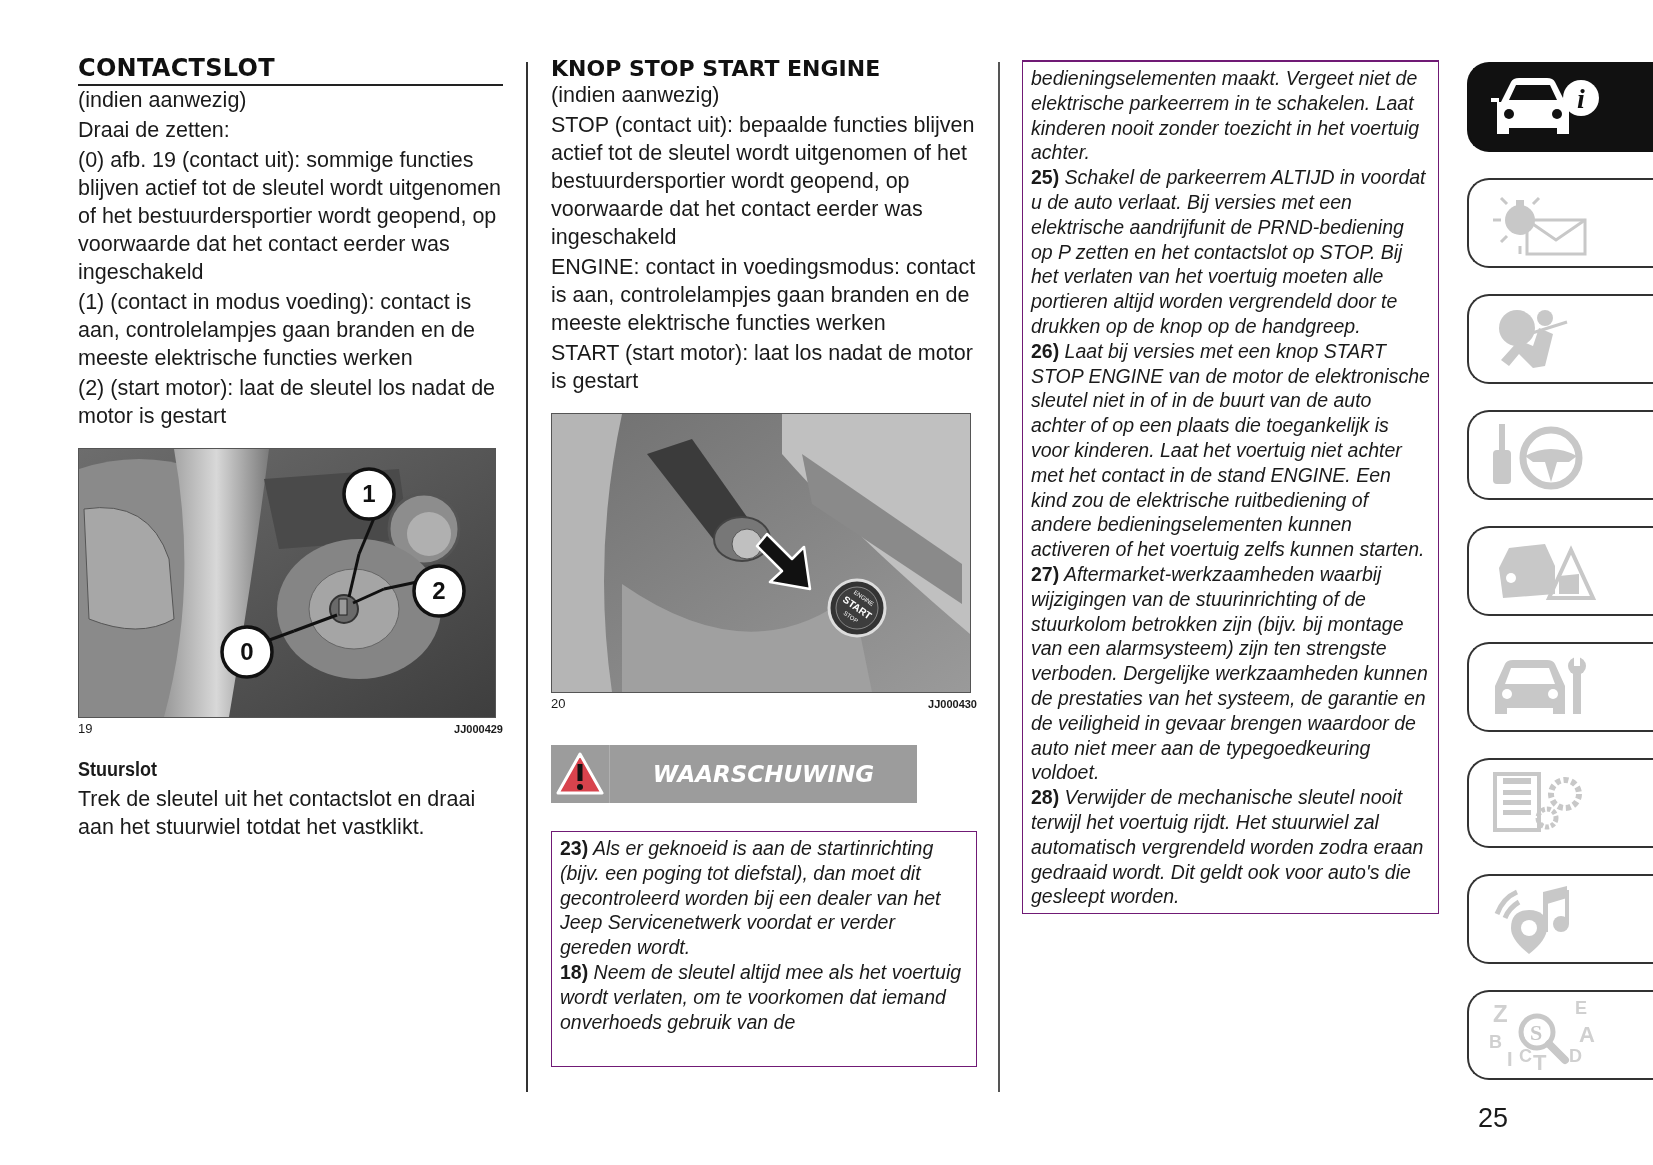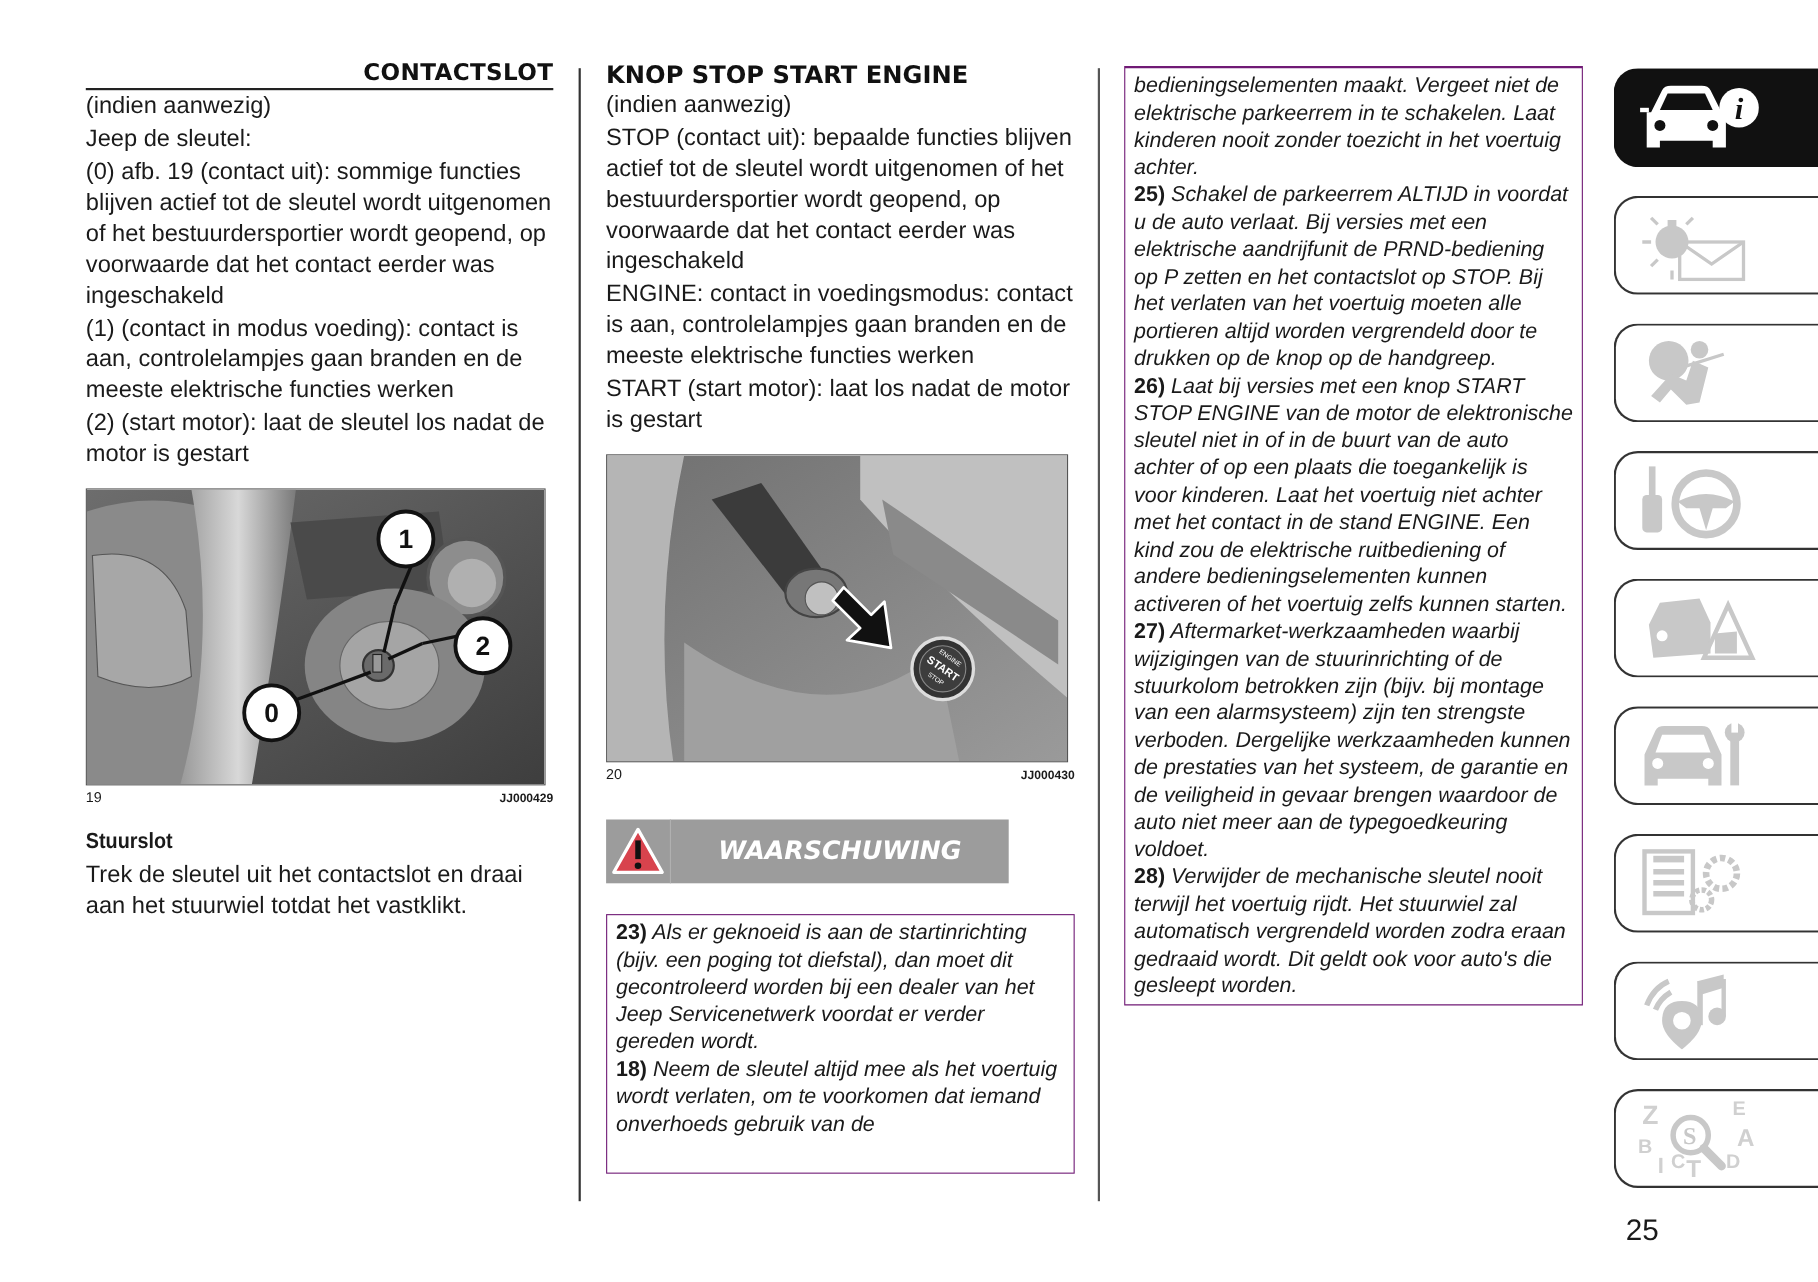--- a/index.html
+++ b/index.html
@@ -2,21 +2,21 @@
 <html><head>
 <meta charset="utf-8">
 <style>
   html, body { margin:0; padding:0; background:#ffffff; }
   body { width:1653px; height:1165px; position:relative; overflow:hidden; font-family:"Liberation Sans", "DejaVu Sans", sans-serif; color:#1a1a1a; }
   .col { position:absolute; top:50px; }
   #col1 { left:78px; width:425px; }
   #col2 { left:551px; width:426px; }
   #col3 { left:1022px; width:417px; }
   .vrule { position:absolute; width:2px; background:#333; }
-  .h1 { font-family:"DejaVu Sans", sans-serif; font-weight:bold; font-size:21px; letter-spacing:0.3px; margin:4px 0 0 0; padding-bottom:2px; border-bottom:2px solid #222; color:#111;text-align:right; }
+  .h1 { font-family:"DejaVu Sans", sans-serif; font-weight:bold; font-size:24px; letter-spacing:0.3px; margin:4px 0 0 0; padding-bottom:2px; border-bottom:2px solid #222; color:#111; }
   .h2 { font-family:"DejaVu Sans", sans-serif; font-weight:bold; font-size:22px; color:#111; margin:0; }
   .refs { display:flex; align-items:center; gap:8px; margin:14px 0 12px 0; font-size:11.5px; font-weight:bold; font-family:"Liberation Sans", sans-serif; }
   .p { font-size:21.5px; line-height:28px; margin:0 0 2px 0; font-family:"Liberation Sans", sans-serif; }
   .figure { position:relative; border:1px solid #555; overflow:hidden; }
   .figcap { display:flex; justify-content:space-between; align-items:baseline; margin-top:3px; }
   .fignum { font-size:13px; }
   .figcode { font-size:11px; font-weight:bold; }
   .h3 { font-weight:bold; font-size:20px; margin:22px 0 4px 0; font-family:"Liberation Sans", sans-serif; transform:scaleX(0.9); transform-origin:left; }
   .warnbar { height:58px; background:#9c9c9c; display:flex; align-items:center; margin-top:34px; }
   .warnbar .iconcell { width:58px; height:58px; display:flex; align-items:center; justify-content:center; border-right:1px solid #b0b0b0; }
@@ -31,21 +31,21 @@
 </style>
 </head>
 <body>
 
 <div class="vrule" style="left:526px; top:62px; height:1030px;"></div>
 <div class="vrule" style="left:998px; top:62px; height:1030px; background:#555;"></div>
 
 <div class="col" id="col1">
   <h1 class="h1">CONTACTSLOT</h1>
   <p class="p">(indien aanwezig)</p>
-  <p class="p">Jeep de sleutel:</p>
+  <p class="p">Draai de zetten:</p>
   <p class="p">(0) afb. 19 (contact uit): sommige functies blijven actief tot de sleutel wordt uitgenomen of het bestuurdersportier wordt geopend, op voorwaarde dat het contact eerder was ingeschakeld</p>
   <p class="p">(1) (contact in modus voeding): contact is aan, controlelampjes gaan branden en de meeste elektrische functies werken</p>
   <p class="p">(2) (start motor): laat de sleutel los nadat de motor is gestart</p>
 
   <div class="figure" style="width:416px; height:268px; margin-top:18px;">
     <svg width="416" height="268" viewBox="0 0 416 268">
       <defs>
         <linearGradient id="g1" x1="0" y1="0" x2="1" y2="1">
           <stop offset="0" stop-color="#6d6d6d"></stop>
             <stop offset="1" stop-color="#3e3e3e"></stop>

